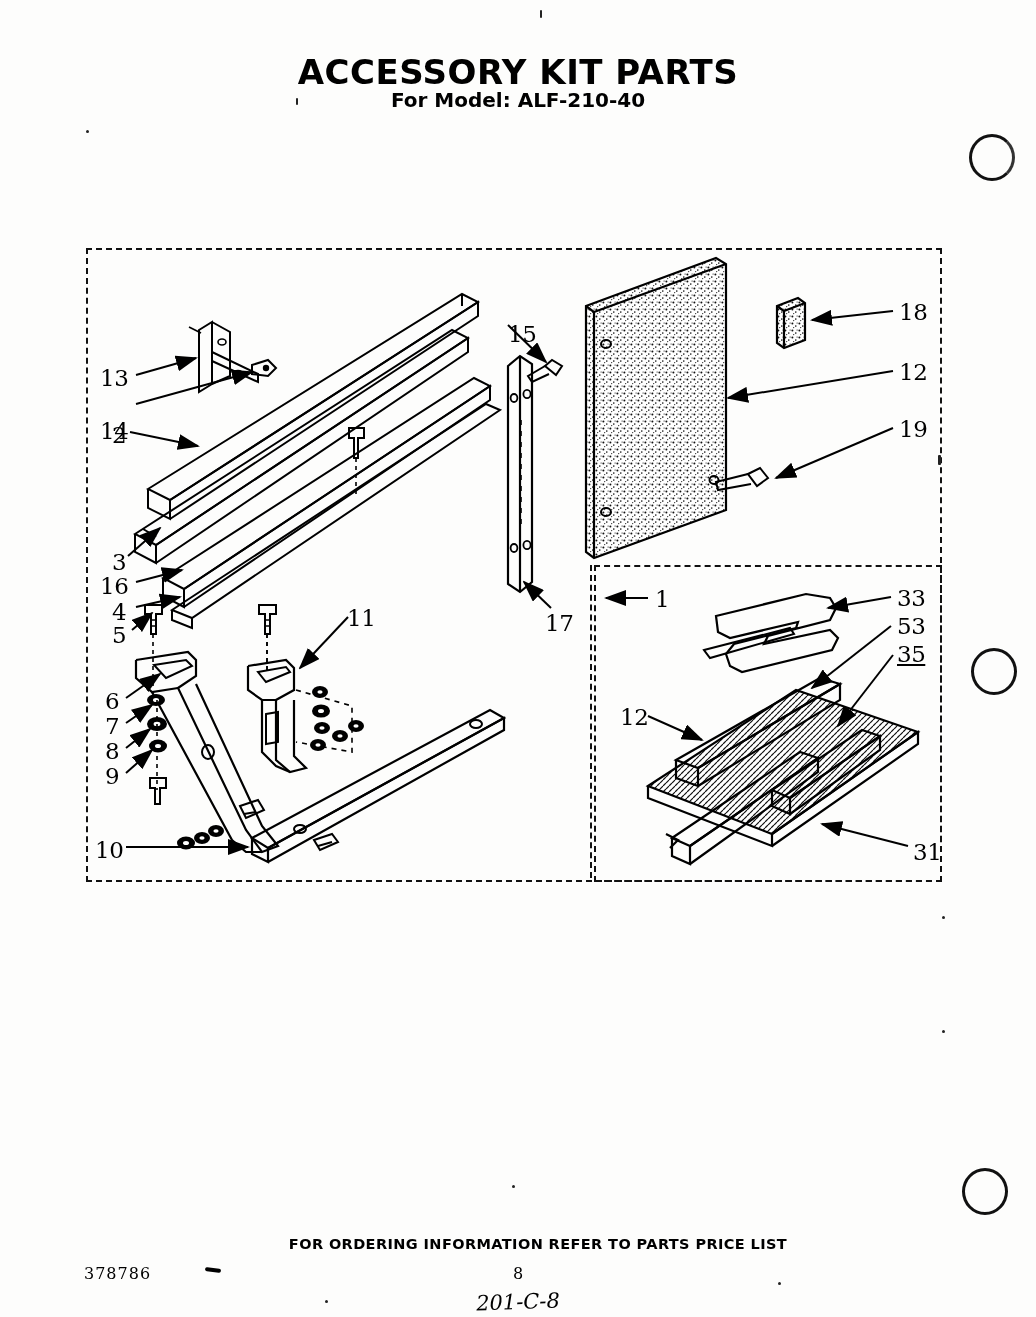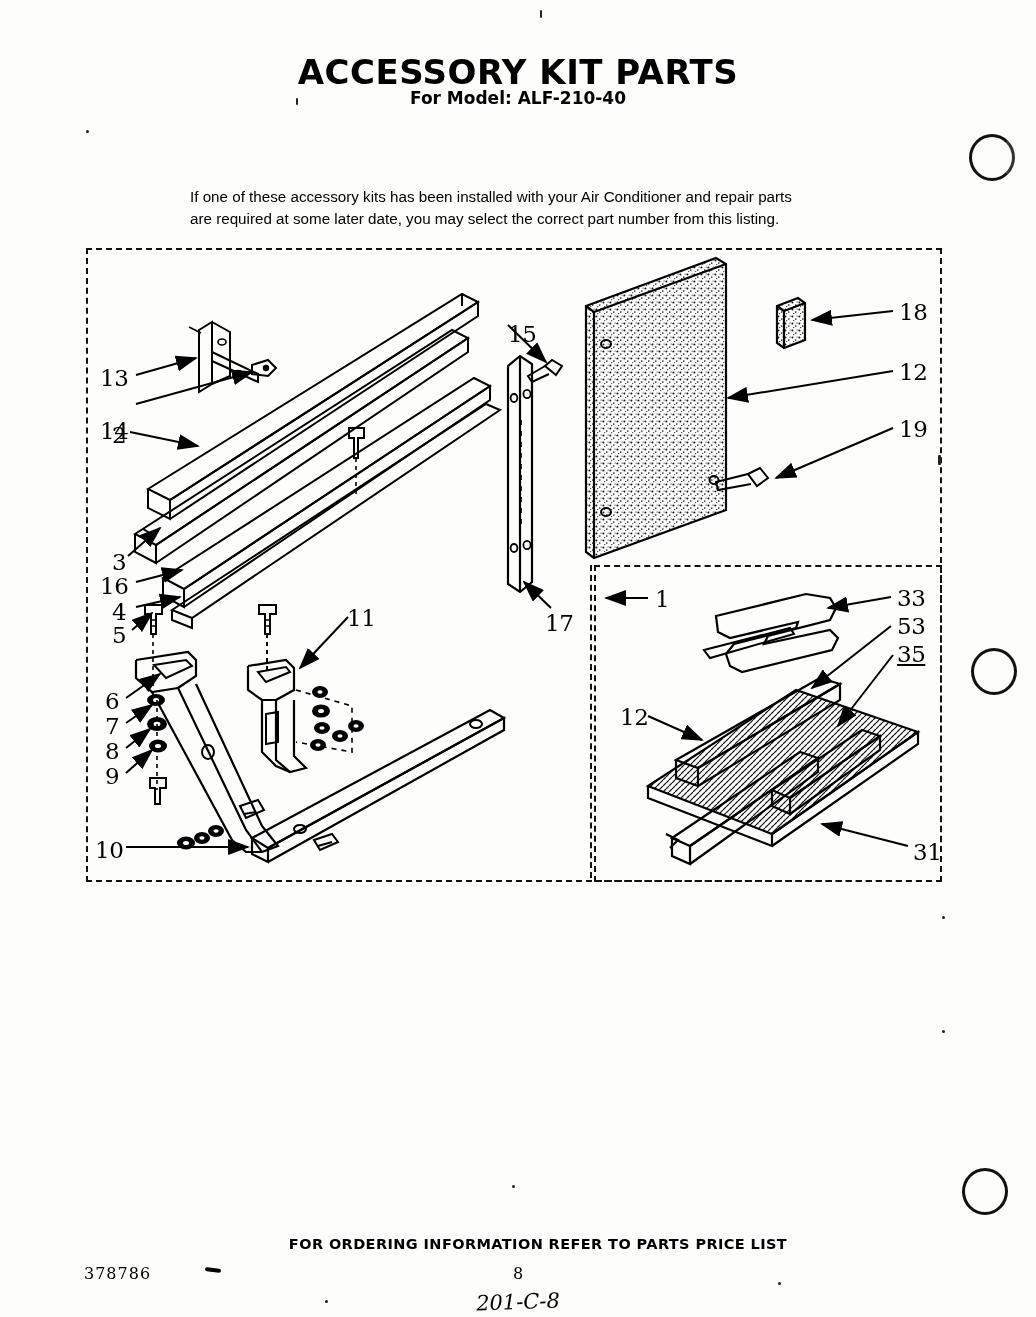--- a/index.html
+++ b/index.html
@@ -11,21 +11,21 @@
   #page{position:absolute;inset:0;background:#fdfdfc;}
 
   
   .title{
     position:absolute;left:0;right:0;top:52px;text-align:center;
     font-size:34px;font-weight:bold;letter-spacing:.5px;
     font-family:"DejaVu Sans", sans-serif;
   }
   .subtitle{
     position:absolute;left:0;right:0;top:88px;text-align:center;
-    font-size:17px;font-weight:bold;
+    font-size:20px;font-weight:bold;
     font-family:"DejaVu Sans", sans-serif;
   }
   .para{
     position:absolute;left:190px;width:620px;
     font-size:15.2px;line-height:21.5px;
     font-family:"Liberation Sans", sans-serif;
     text-align:left;
   }
   #para1{top:108px;}
   #para2{top:186px;}
@@ -86,21 +86,20 @@
   svg{position:absolute;left:0;top:0;overflow:visible;}
   .ln{stroke:#000;fill:none;}
 </style>
 </head>
 <body>
 
 <div id="page">
 
   <div class="title">ACCESSORY KIT PARTS</div>
   <div class="subtitle">For Model: ALF-210-40</div>
-  <div class="para" id="para2">If one of these accessory kits has been installed with your Air Conditioner and repair parts are required at some later date, you may select the correct part number from this listing.</div>
 
   <div class="frame" id="main-frame"></div>
   <div class="frame" id="inset-frame"></div>
   <div id="divider-v"></div>
 
   <svg width="1036" height="1317">
     <defs>
       <pattern id="foam" width="7" height="7" patternUnits="userSpaceOnUse">
         <rect width="7" height="7" fill="#fff"></rect>
         <circle cx="1.4" cy="1.6" r="1.0" fill="#111"></circle>

